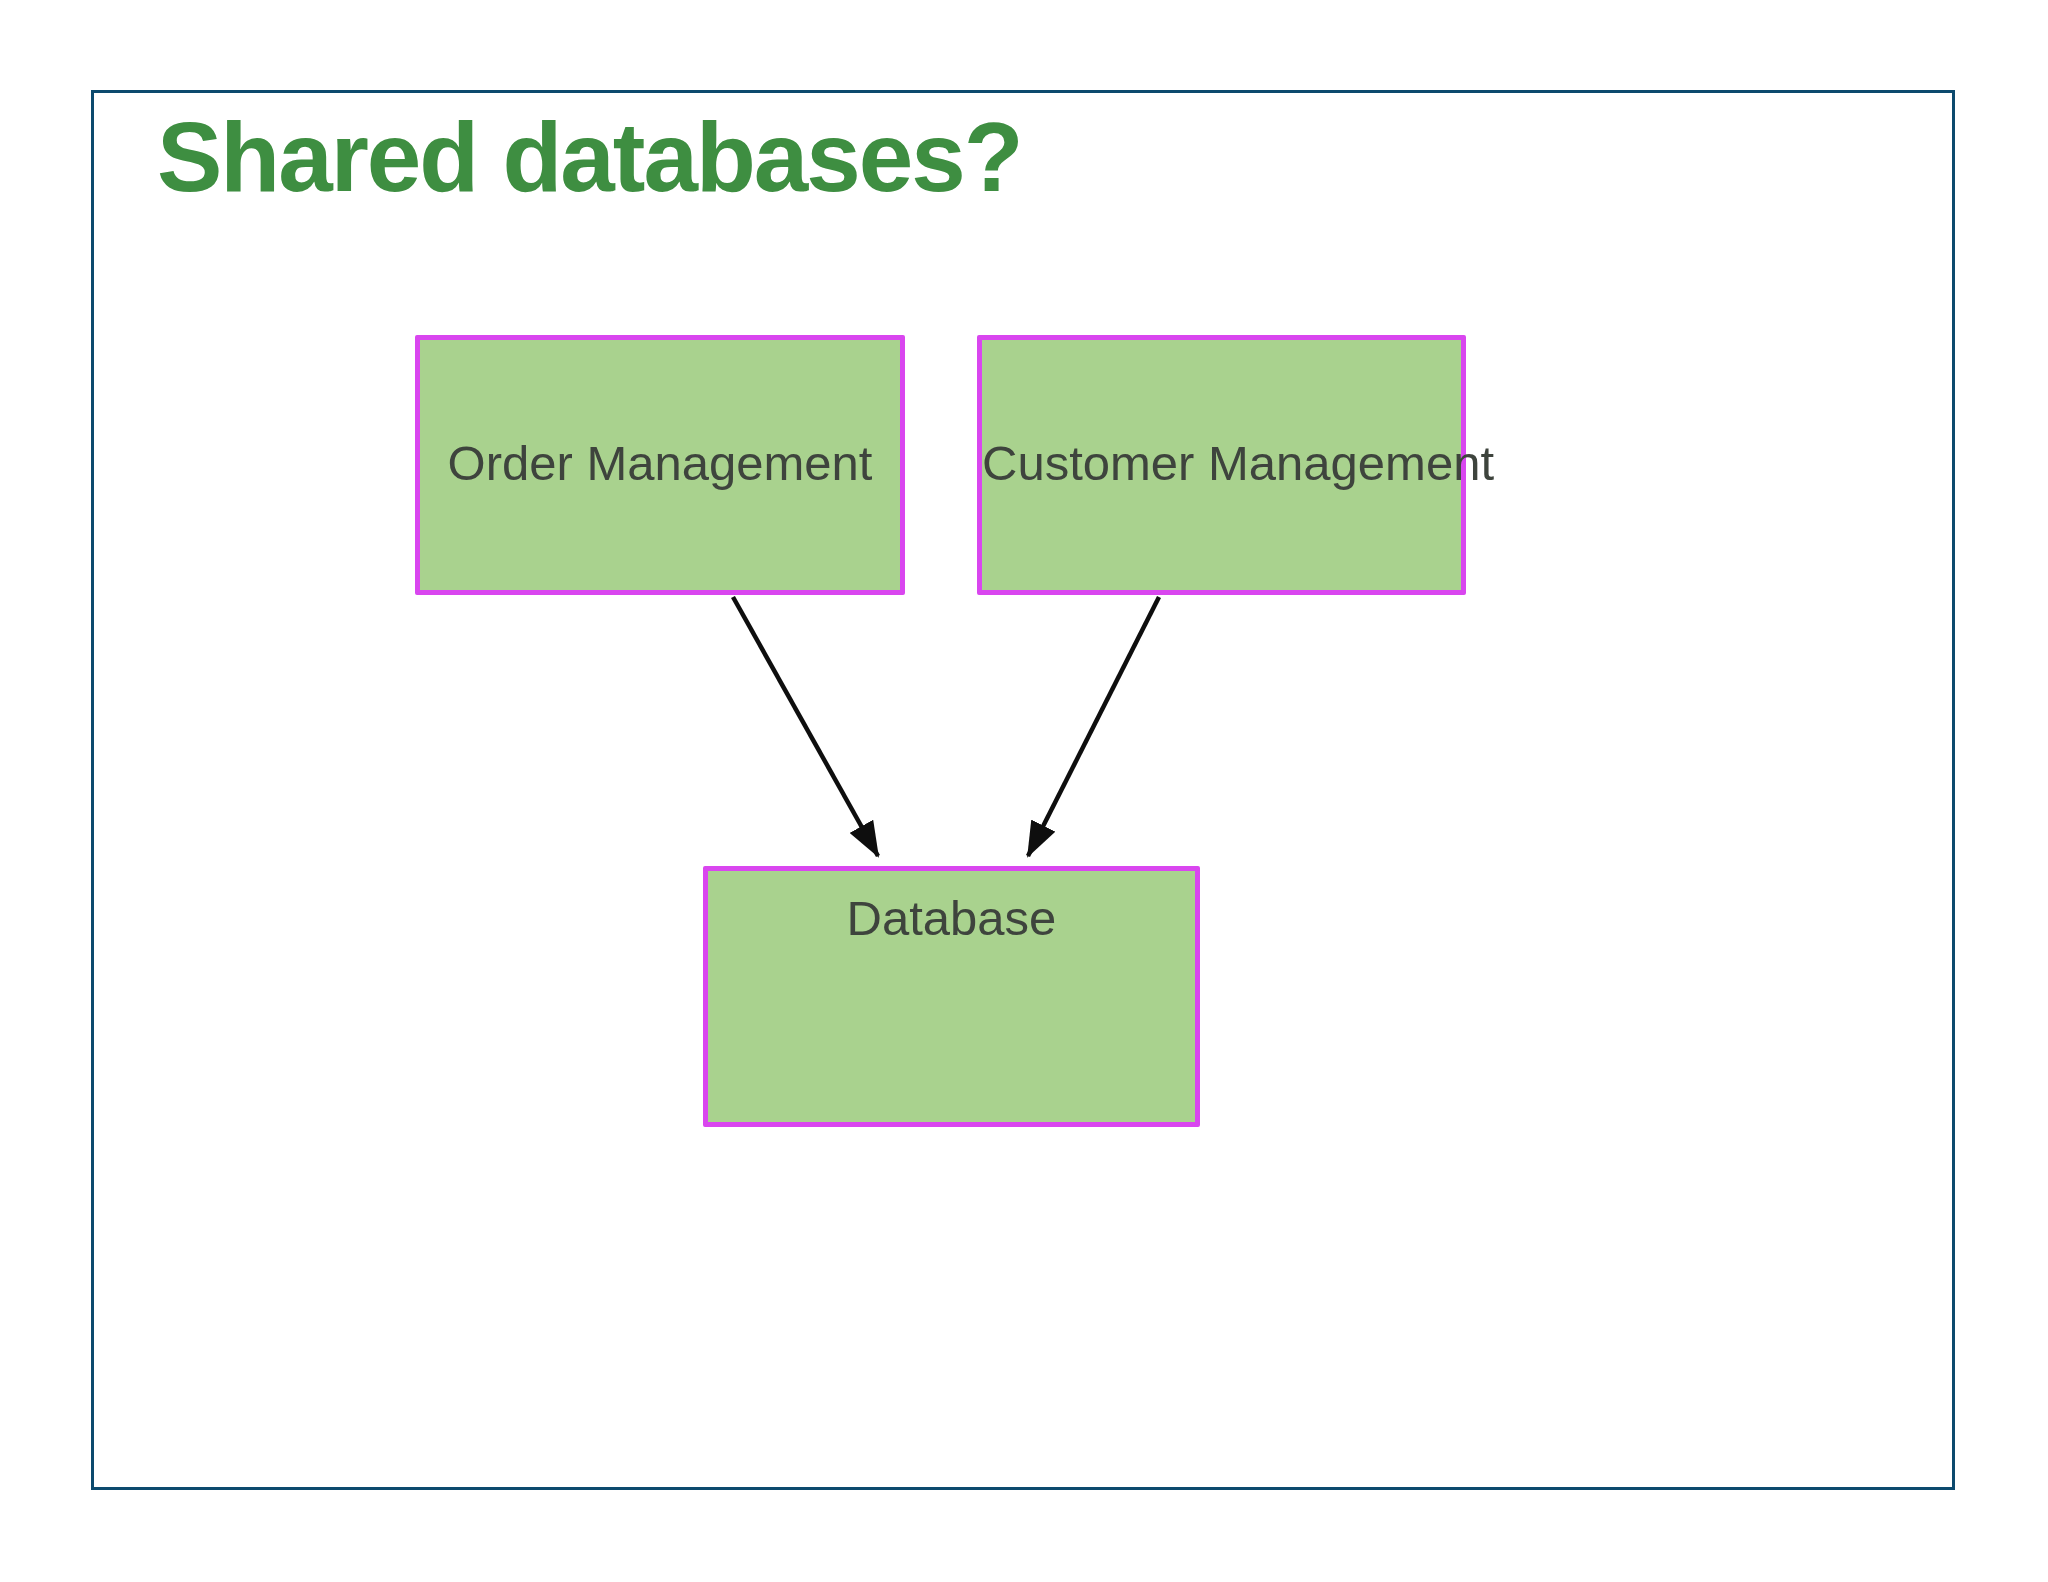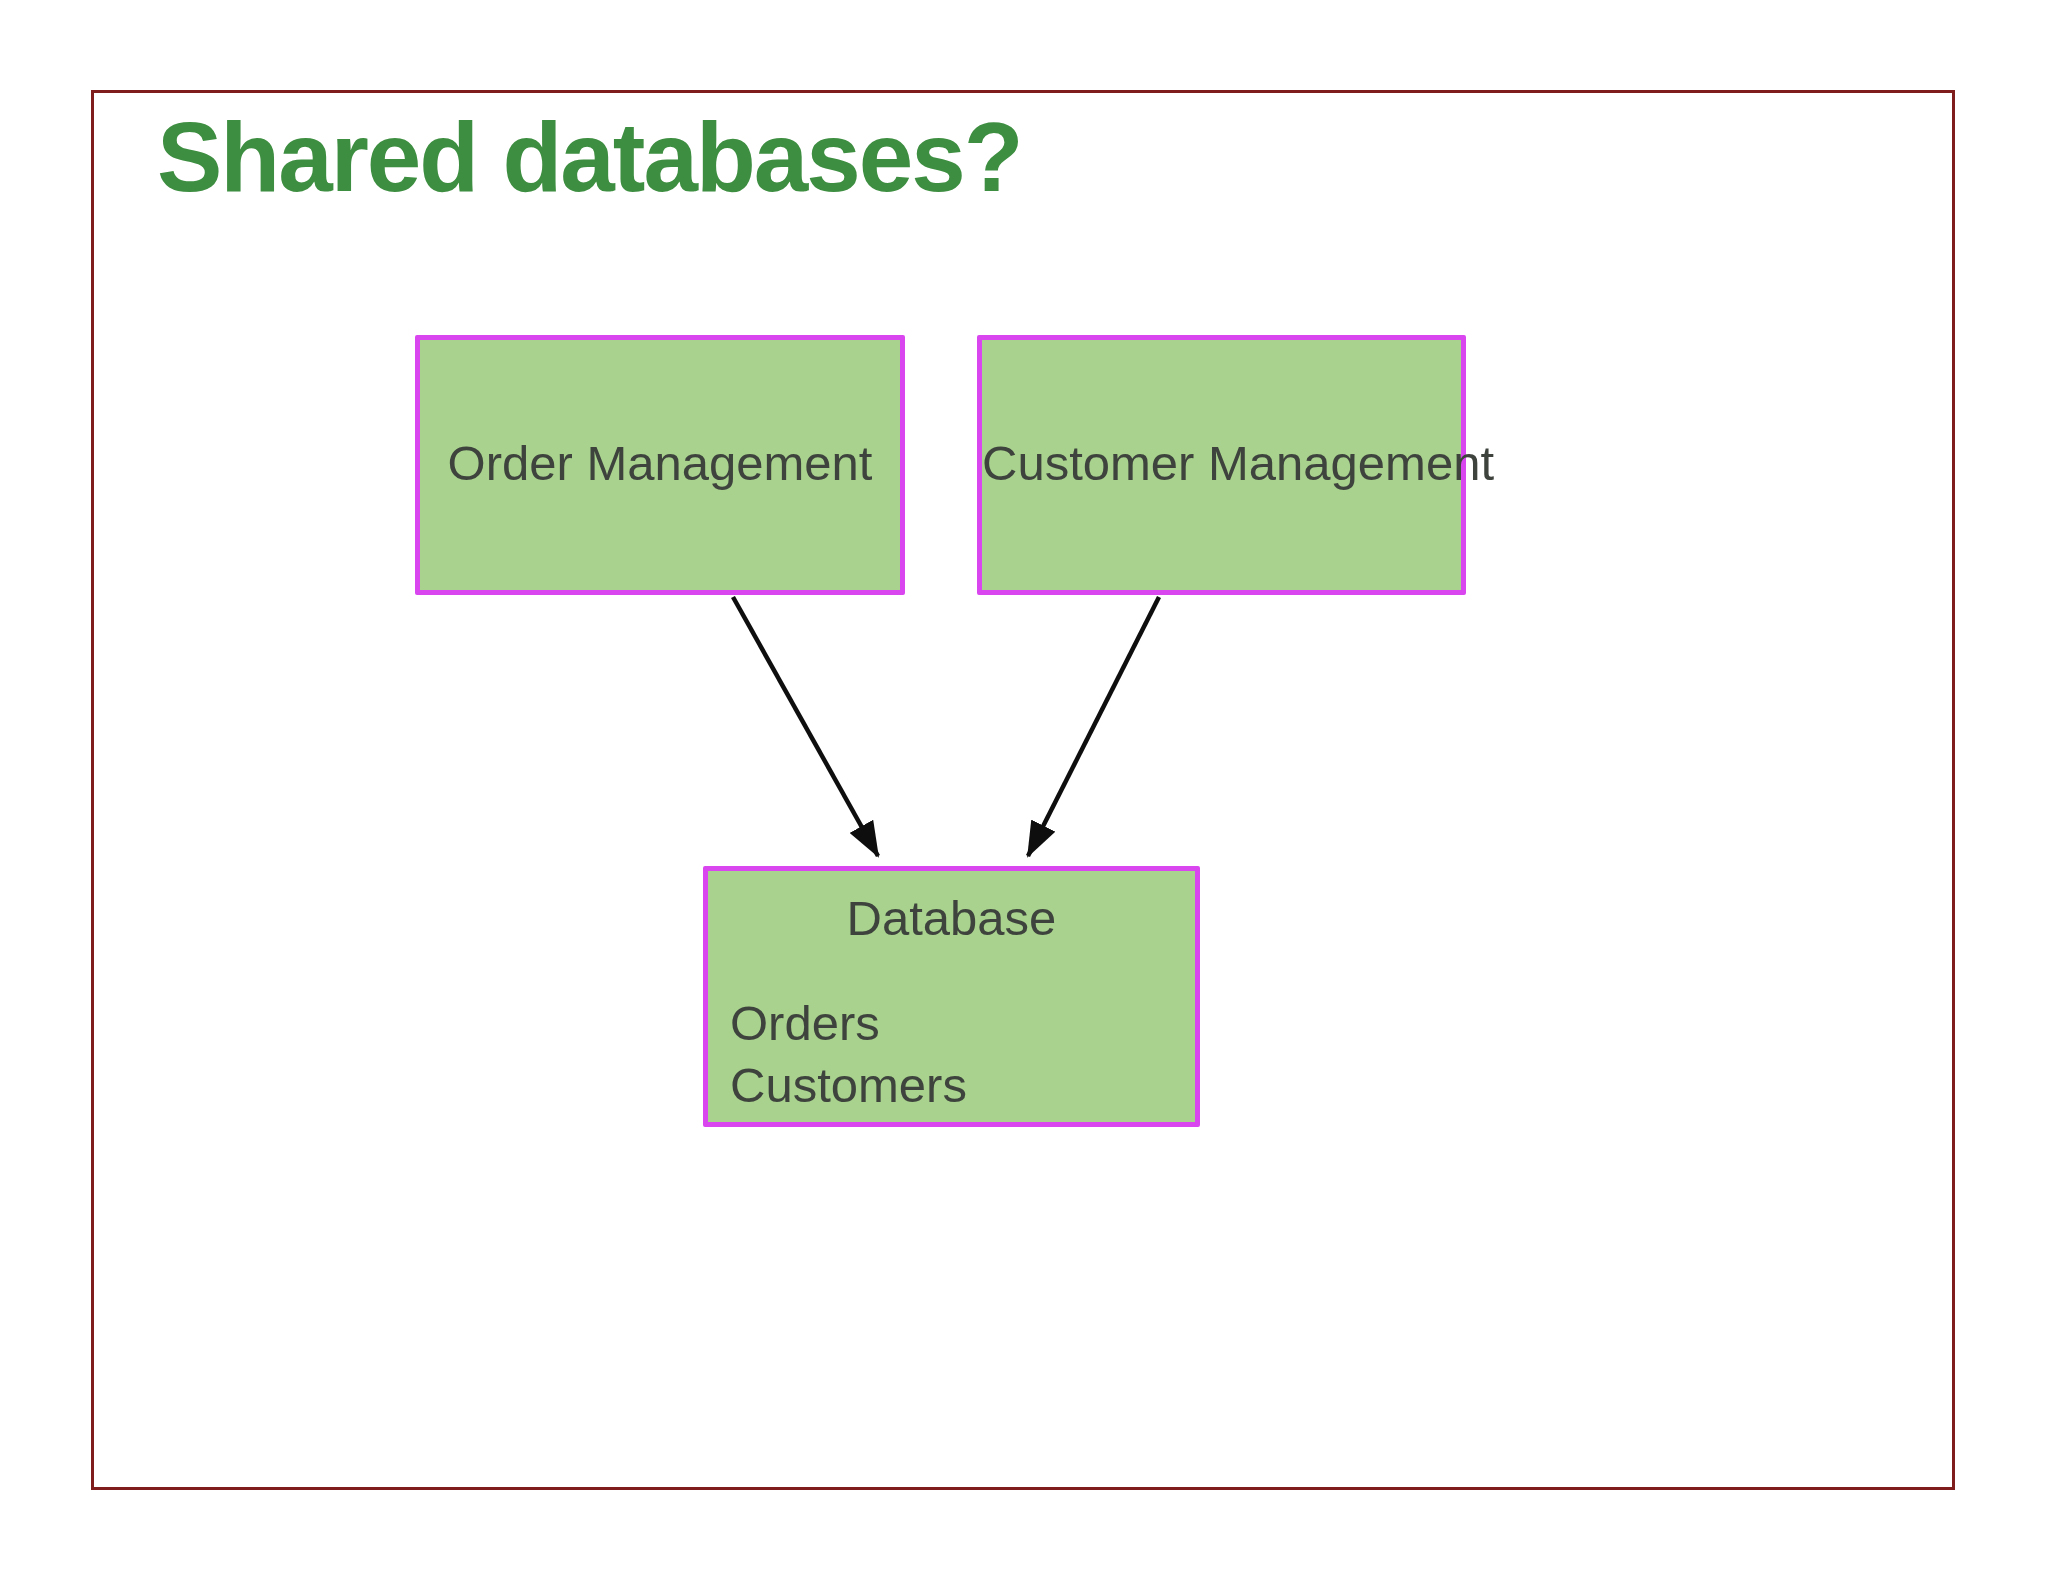--- a/index.html
+++ b/index.html
@@ -15,21 +15,21 @@
     overflow: hidden;
     font-family: "Liberation Sans", sans-serif;
   }
   .slide {
     position: absolute;
     left: 91px;
     top: 90px;
     width: 1864px;
     height: 1400px;
     box-sizing: border-box;
-    border: 3px solid #7f1d1d;
+    border: 3px solid #0c4a6e;
     background: #ffffff;
   }
   .slide-title {
     position: absolute;
     left: 154px;
     top: 98px;
     font-size: 98px;
     font-weight: bold;
     letter-spacing: -2px;
     color: #3e8e41;
@@ -120,19 +120,15 @@
   <div class="node node-order">
     <span class="node-label">Order Management</span>
   </div>
 
   <div class="node node-customer">
     <span class="node-label">Customer Management</span>
   </div>
 
   <div class="node node-database">
     <span class="db-title">Database</span>
-    <div class="db-items">
-      <span class="db-item">Orders</span>
-      <span class="db-item">Customers</span>
-    </div>
   </div>
 
 </div>
 
 </body></html>

